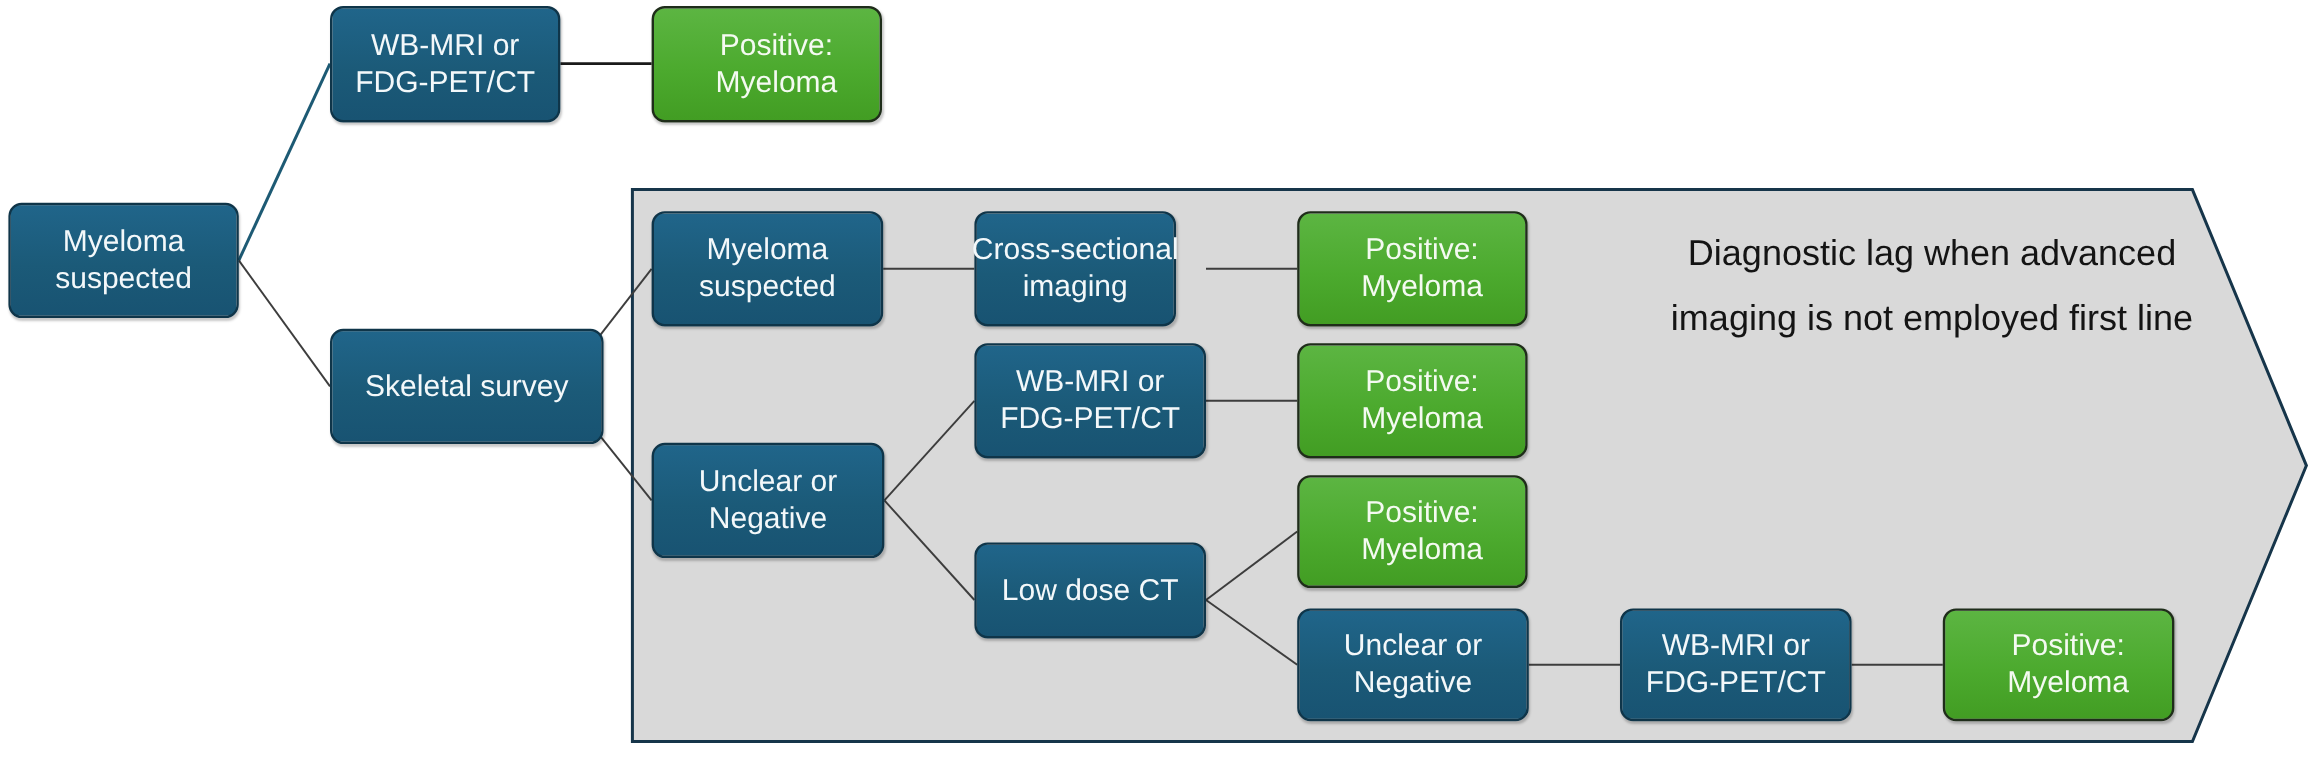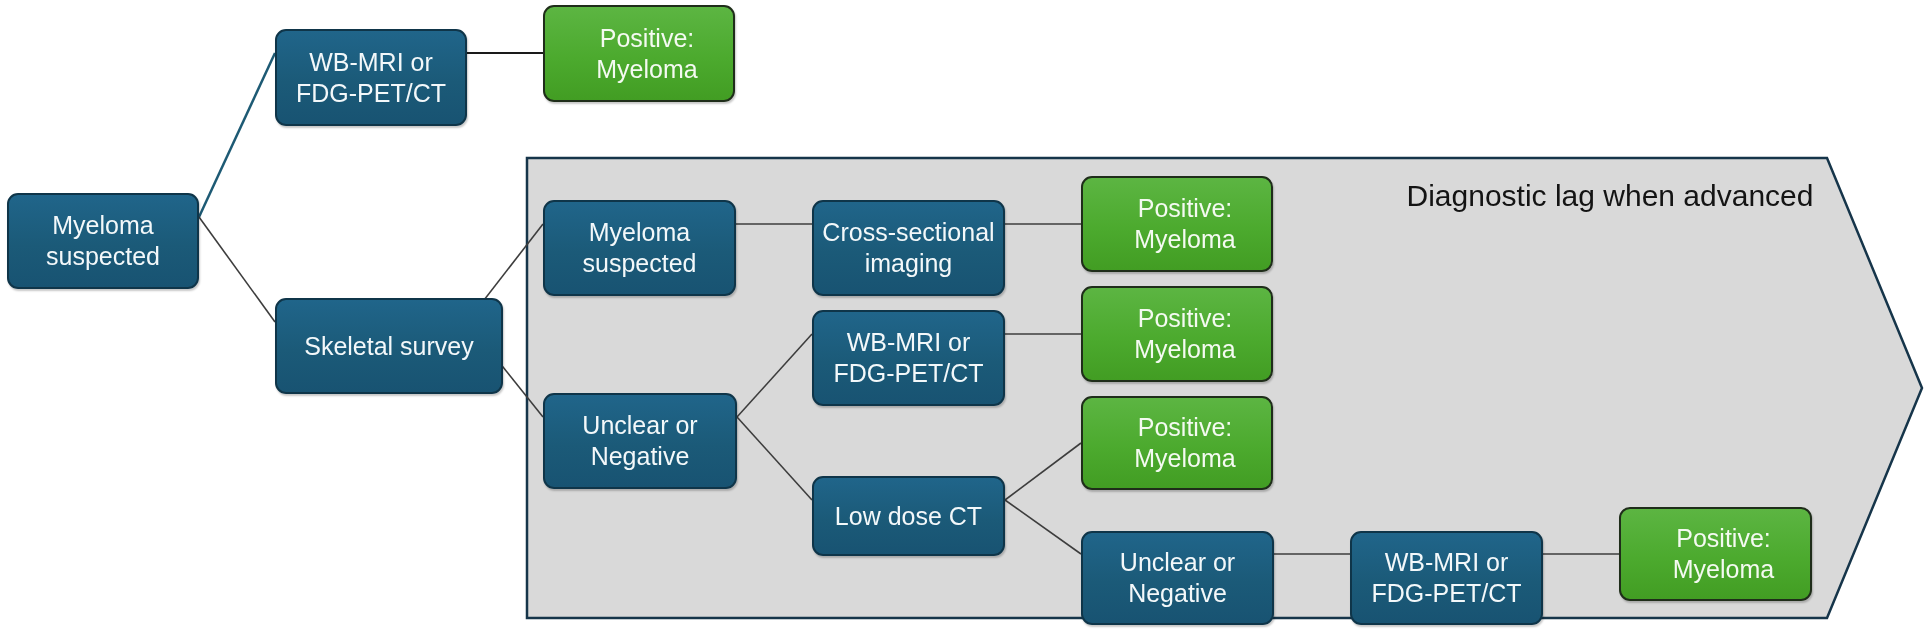--- a/index.html
+++ b/index.html
@@ -27,39 +27,38 @@
     text-align: center;
     color: #f3f8fa;
     font-size: 25px;
     line-height: 31px;
     box-shadow: 1px 2px 2px rgba(0,0,0,0.22);
     white-space: nowrap;
   }
   .node.decision {
     background: linear-gradient(180deg, #20658a 0%, #1b5a78 55%, #185372 100%);
     border: 2px solid #0f3549;
-    margin-top: 24px;
   }
   .node.outcome {
     background: linear-gradient(180deg, #5cb542 0%, #4caa2e 55%, #429d23 100%);
     border: 2px solid #1f2d1a;
     color: #f4faf1;
     padding-left: 16px;
   }
   .annotation {
     position: absolute;
     left: 1330px;
     top: 177px;
     width: 560px;
     text-align: center;
     color: #141414;
     font-size: 30px;
     line-height: 38px;
   }
-  .annotation div { display: block; }
+  .annotation div { display: block; margin-top: 16px; }
 </style>
 </head>
 <body>
 
 <div class="stage">
   <svg id="connector-layer" viewBox="0 0 1932 633" xmlns="http://www.w3.org/2000/svg">
       <polygon points="527,158 1827,158 1922,388 1827,618 527,618" fill="#D9D9D9" stroke="#16354A" stroke-width="2.5" stroke-linejoin="miter"></polygon>
       <line x1="199" y1="217" x2="275" y2="53" stroke="#1D5A74" stroke-width="2.5"></line>
       <line x1="199" y1="217" x2="275" y2="322" stroke="#3D3D3D" stroke-width="1.6"></line>
       <line x1="467" y1="53" x2="543" y2="53" stroke="#1A1A1A" stroke-width="2.2"></line>
@@ -88,21 +87,21 @@
         <span>Positive:</span>
         <span>Myeloma</span>
       </div>
       <div class="node decision" style="left: 275px; top: 274px; width: 228px; height: 96px;">
         <span>Skeletal survey</span>
       </div>
       <div class="node decision" style="left: 543px; top: 176px; width: 193px; height: 96px;">
         <span>Myeloma</span>
         <span>suspected</span>
       </div>
-      <div class="node decision" style="left: 812px; top: 176px; width: 193px; height: 96px;">
+      <div class="node decision" style="left: 812px; top: 176px; width: 168px; height: 96px;">
         <span>Cross-sectional</span>
         <span>imaging</span>
       </div>
       <div class="node outcome" style="left: 1081px; top: 176px; width: 192px; height: 96px;">
         <span>Positive:</span>
         <span>Myeloma</span>
       </div>
       <div class="node decision" style="left: 812px; top: 286px; width: 193px; height: 96px;">
         <span>WB-MRI or</span>
         <span>FDG-PET/CT</span>
@@ -130,14 +129,15 @@
         <span>WB-MRI or</span>
         <span>FDG-PET/CT</span>
       </div>
       <div class="node outcome" style="left: 1619px; top: 507px; width: 193px; height: 94px;">
         <span>Positive:</span>
         <span>Myeloma</span>
       </div>
     </div>
   <div class="annotation">
     <div>Diagnostic lag when advanced</div>
+    <div>imaging is not employed first line</div>
   </div>
 </div>
 
 </body></html>

